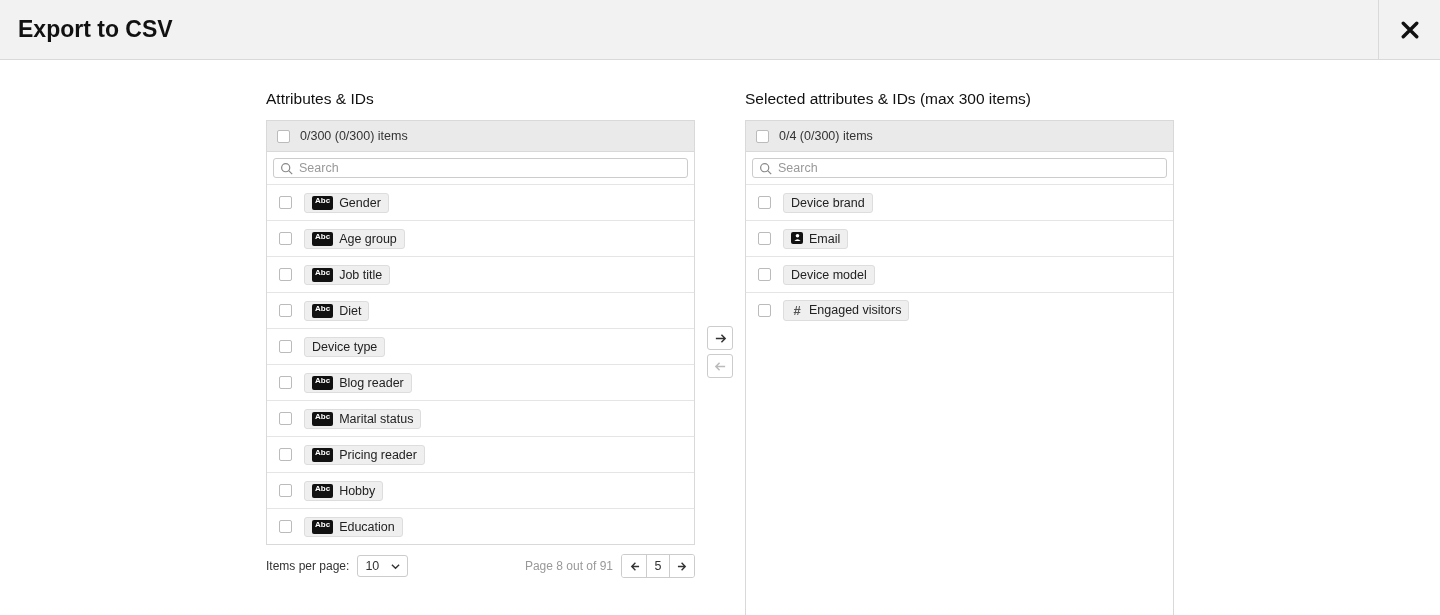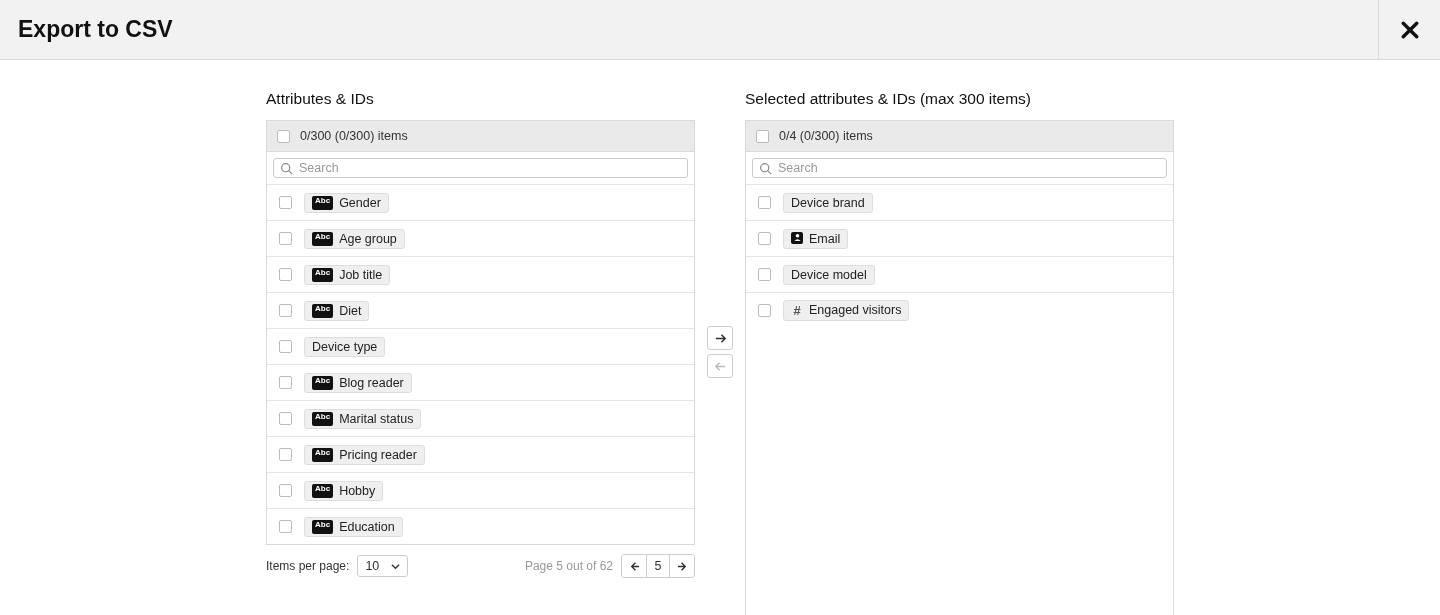--- a/index.html
+++ b/index.html
@@ -209,21 +209,21 @@
         <div class="footer-left">
           <span>Items per page:</span>
           <span class="select-box">
             <span>10</span>
             <svg viewBox="0 0 10 10">
                 <path d="M1 3 L5 7 L9 3" stroke="#333" stroke-width="1.5" fill="none"></path>
               </svg>
           </span>
         </div>
         <div class="footer-right">
-          <span class="page-info">Page 5 out of 62</span>
+          <span class="page-info">Page 8 out of 91</span>
           <span class="pager">
             <button>
                 <svg viewBox="0 0 12 12">
                   <path d="M7 2 L3 6 L7 10 M3 6 H11" stroke="#333" stroke-width="1.5" fill="none"></path>
                 </svg>
               </button>
             <span class="page-num">5</span>
             <button>
                 <svg viewBox="0 0 12 12">
                   <path d="M5 2 L9 6 L5 10 M9 6 H1" stroke="#333" stroke-width="1.5" fill="none"></path>

